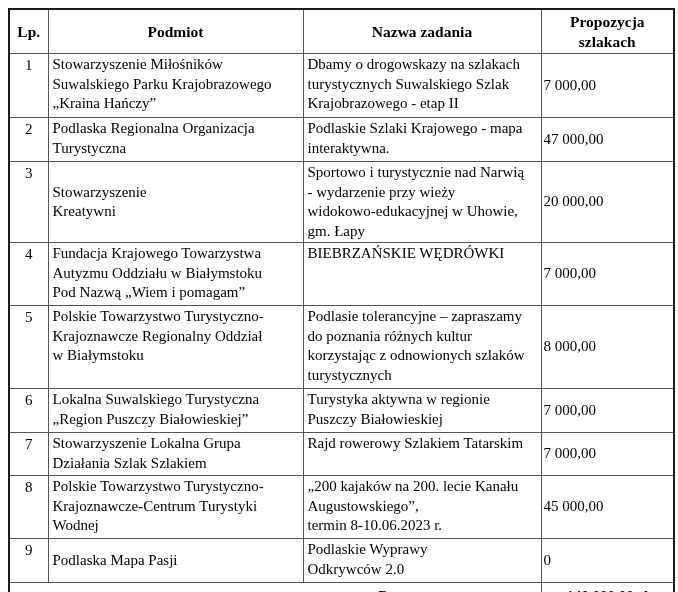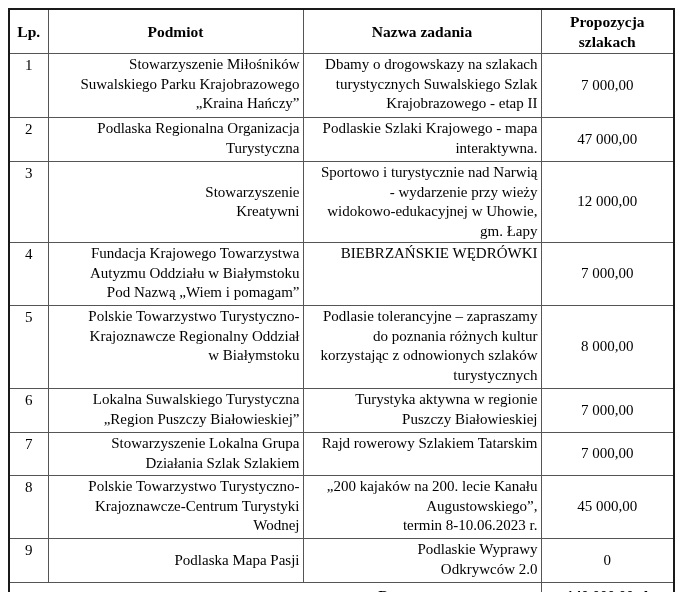--- a/index.html
+++ b/index.html
@@ -32,28 +32,28 @@
     padding: 2px 1px;
     overflow: hidden;
   }
   td.lp {
     text-align: center;
     vertical-align: top;
     padding-top: 2px;
   }
   td.txt {
     vertical-align: top;
-    text-align: right;
+    text-align: left;
     padding: 1px 3px 1px 4px;
     white-space: pre;
     overflow: hidden;
   }
   td.txt.vmid { vertical-align: middle; }
   td.amount {
-    text-align: center;
+    text-align: left;
     vertical-align: middle;
     padding: 0 2px;
     overflow: hidden;
   }
   tr.footer-row td { font-weight: bold; }
   td.razem {
     text-align: right;
     vertical-align: middle;
     padding-right: 113px;
     overflow: hidden;
@@ -103,21 +103,21 @@
     </tr>
     <tr style="height:78px">
       <td class="lp">3</td>
       <td class="txt">
 Stowarzyszenie
 Kreatywni</td>
       <td class="txt">Sportowo i turystycznie nad Narwią
 - wydarzenie przy wieży
 widokowo-edukacyjnej w Uhowie,
 gm. Łapy</td>
-      <td class="amount">12 000,00</td>
+      <td class="amount">20 000,00</td>
     </tr>
     <tr style="height:63px">
       <td class="lp">4</td>
       <td class="txt">Fundacja Krajowego Towarzystwa
 Autyzmu Oddziału w Białymstoku
 Pod Nazwą „Wiem i pomagam”</td>
       <td class="txt">BIEBRZAŃSKIE WĘDRÓWKI</td>
       <td class="amount">7 000,00</td>
     </tr>
     <tr style="height:83px">

